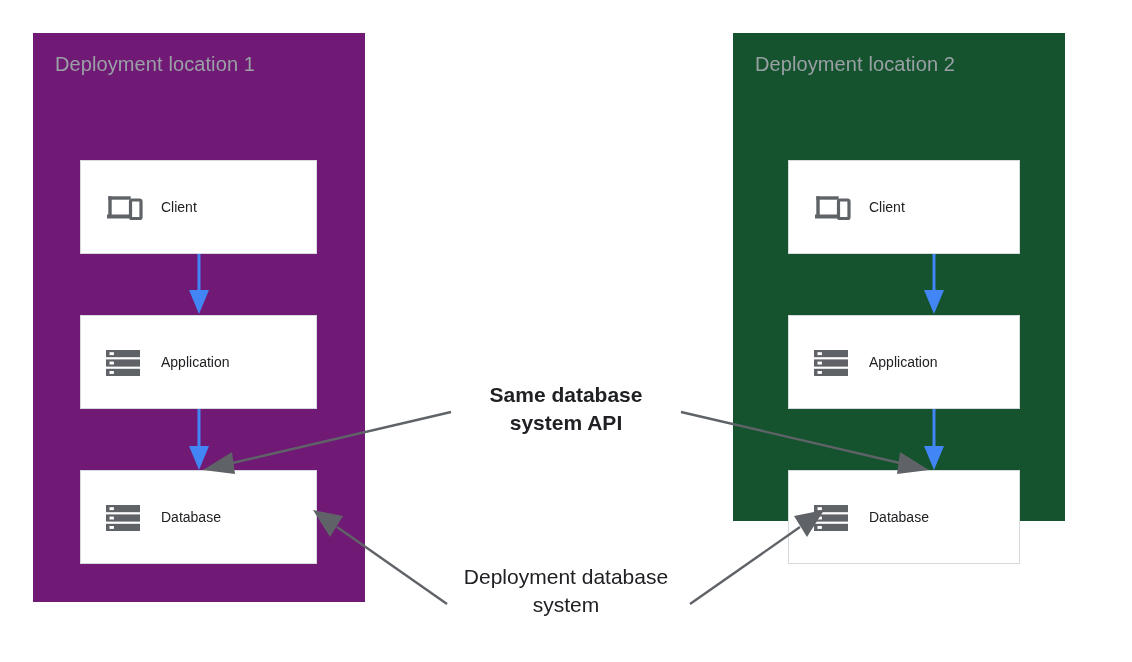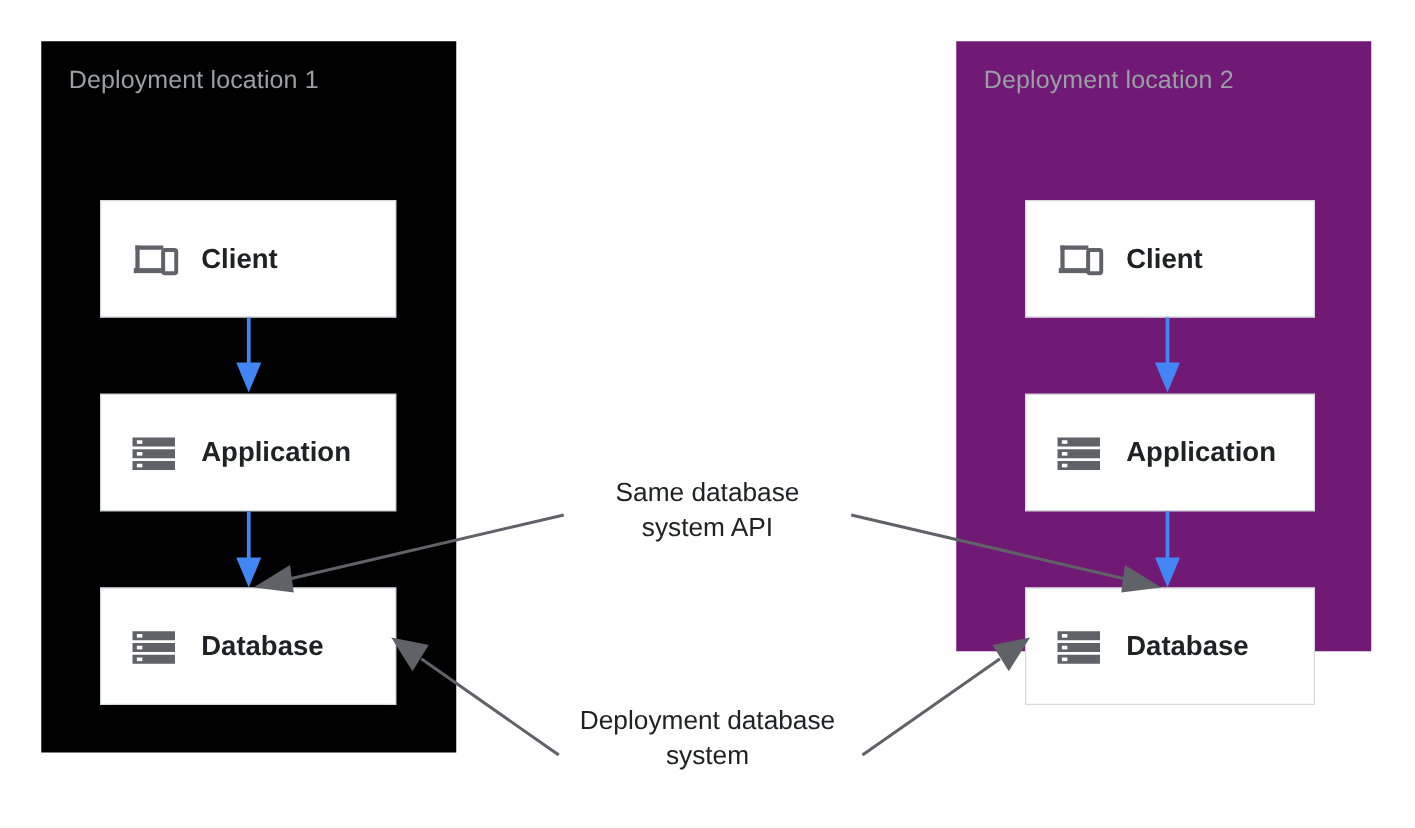--- a/index.html
+++ b/index.html
@@ -42,24 +42,23 @@
     padding-left: 22px;
   }
   .node .icon {
     flex: 0 0 auto;
     width: 40px;
     height: 40px;
     display: block;
   }
   .node .node-label {
     margin-left: 18px;
-    font-size: 22px;
+    font-size: 14px;
     color: #202124;
     white-space: nowrap;
-    font-weight: bold;
   }
   .annotation {
     position: absolute;
     font-size: 21px;
     color: #202124;
     text-align: center;
     line-height: 1.32;
     white-space: pre-line;
   }
   #overlay {
@@ -69,21 +68,21 @@
     width: 1132px;
     height: 662px;
     pointer-events: none;
   }
 </style>
 </head>
 <body>
 
 <div id="stage" style="width: 1132px; height: 662px; background: rgb(255, 255, 255);">
 
-  <div class="panel" id="panel-0" style="left: 33px; top: 33px; width: 332px; height: 569px; background: #000000;">
+  <div class="panel" id="panel-0" style="left: 33px; top: 33px; width: 332px; height: 569px; background: #701a75;">
     <div class="panel-title" style="color: rgb(154, 160, 166);">Deployment location 1</div>
 
     <div class="node" id="p0-n0" style="left: 47px; top: 127px; width: 237px; height: 94px; position: absolute; background: rgb(255, 255, 255); border-color: rgb(214, 218, 222);">
       <span class="icon">
         <svg viewBox="0 0 40 40" width="40" height="40" aria-hidden="true">
           <g fill="none" stroke="#5F6368" stroke-width="3.4">
             <path d="M7 11 h19" stroke-linecap="square"></path>
             <path d="M7 11 v16" stroke-linecap="square"></path>
           </g>
           <rect x="4" y="27.5" width="24" height="4" fill="#5F6368"></rect>
@@ -115,21 +114,21 @@
           <rect x="3" y="26.8" width="34" height="7.2" fill="#5F6368"></rect>
           <rect x="6.5" y="10.2" width="4.4" height="2.9" fill="#ffffff"></rect>
           <rect x="6.5" y="19.6" width="4.4" height="2.9" fill="#ffffff"></rect>
           <rect x="6.5" y="29.0" width="4.4" height="2.9" fill="#ffffff"></rect>
         </svg>
       </span>
       <span class="node-label" style="color: rgb(32, 33, 36);">Database</span>
     </div>
   </div>
 
-  <div class="panel" id="panel-1" style="left: 765px; top: 33px; width: 332px; height: 488px; background: #701a75;">
+  <div class="panel" id="panel-1" style="left: 733px; top: 33px; width: 332px; height: 488px; background: #14532d;">
     <div class="panel-title" style="color: rgb(154, 160, 166);">Deployment location 2</div>
 
     <div class="node" id="p1-n0" style="left: 55px; top: 127px; width: 232px; height: 94px; position: absolute; background: rgb(255, 255, 255); border-color: rgb(214, 218, 222);">
       <span class="icon">
         <svg viewBox="0 0 40 40" width="40" height="40" aria-hidden="true">
           <g fill="none" stroke="#5F6368" stroke-width="3.4">
             <path d="M7 11 h19" stroke-linecap="square"></path>
             <path d="M7 11 v16" stroke-linecap="square"></path>
           </g>
           <rect x="4" y="27.5" width="24" height="4" fill="#5F6368"></rect>
@@ -200,18 +199,18 @@
     <g>
       <line x1="447" y1="604" x2="337" y2="527" stroke="#5F6368" stroke-width="2.4"></line>
       <polygon points="313,510 343,516 330,537" fill="#5F6368"></polygon>
     </g>
     <g>
       <line x1="690" y1="604" x2="800" y2="527" stroke="#5F6368" stroke-width="2.4"></line>
       <polygon points="824,510 794,516 807,537" fill="#5F6368"></polygon>
     </g>
   </svg>
 
-  <div class="annotation" id="anno-0" style="left: 455px; top: 381px; width: 222px; color: rgb(32, 33, 36);">Same database
+  <div class="annotation" id="anno-0" style="left: 455px; top: 381px; width: 222px; color: rgb(32, 33, 36); font-weight: bold;">Same database
 system API</div>
   <div class="annotation" id="anno-1" style="left: 455px; top: 563px; width: 222px; color: rgb(32, 33, 36);">Deployment database
 system</div>
 
 </div>
 
 </body></html>

